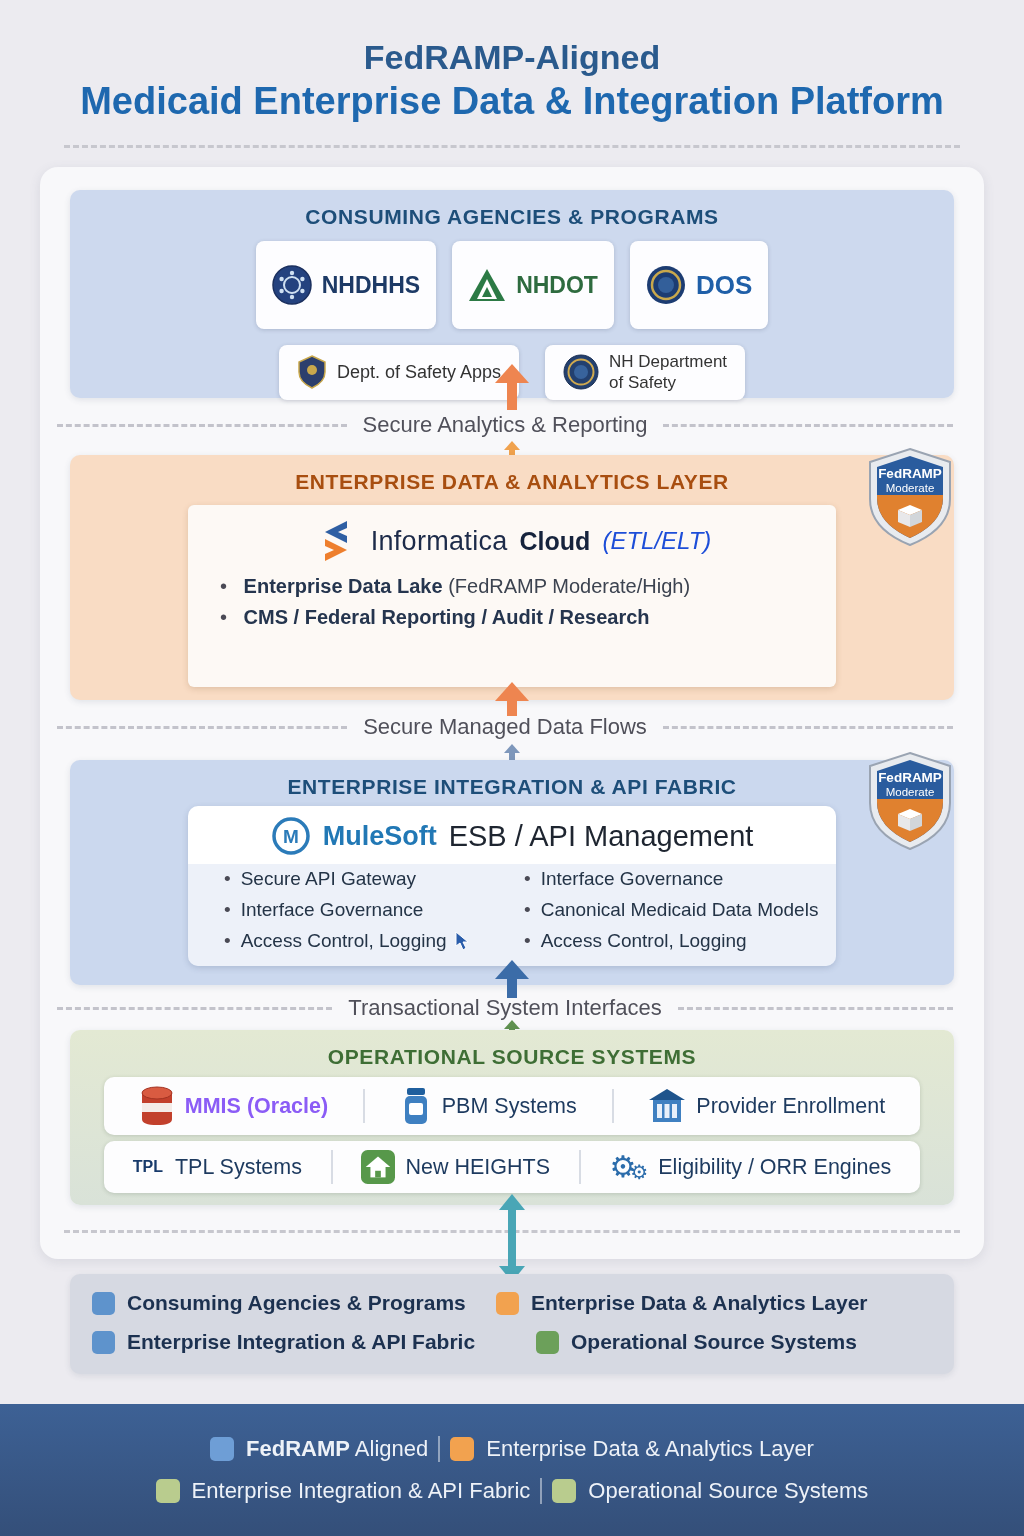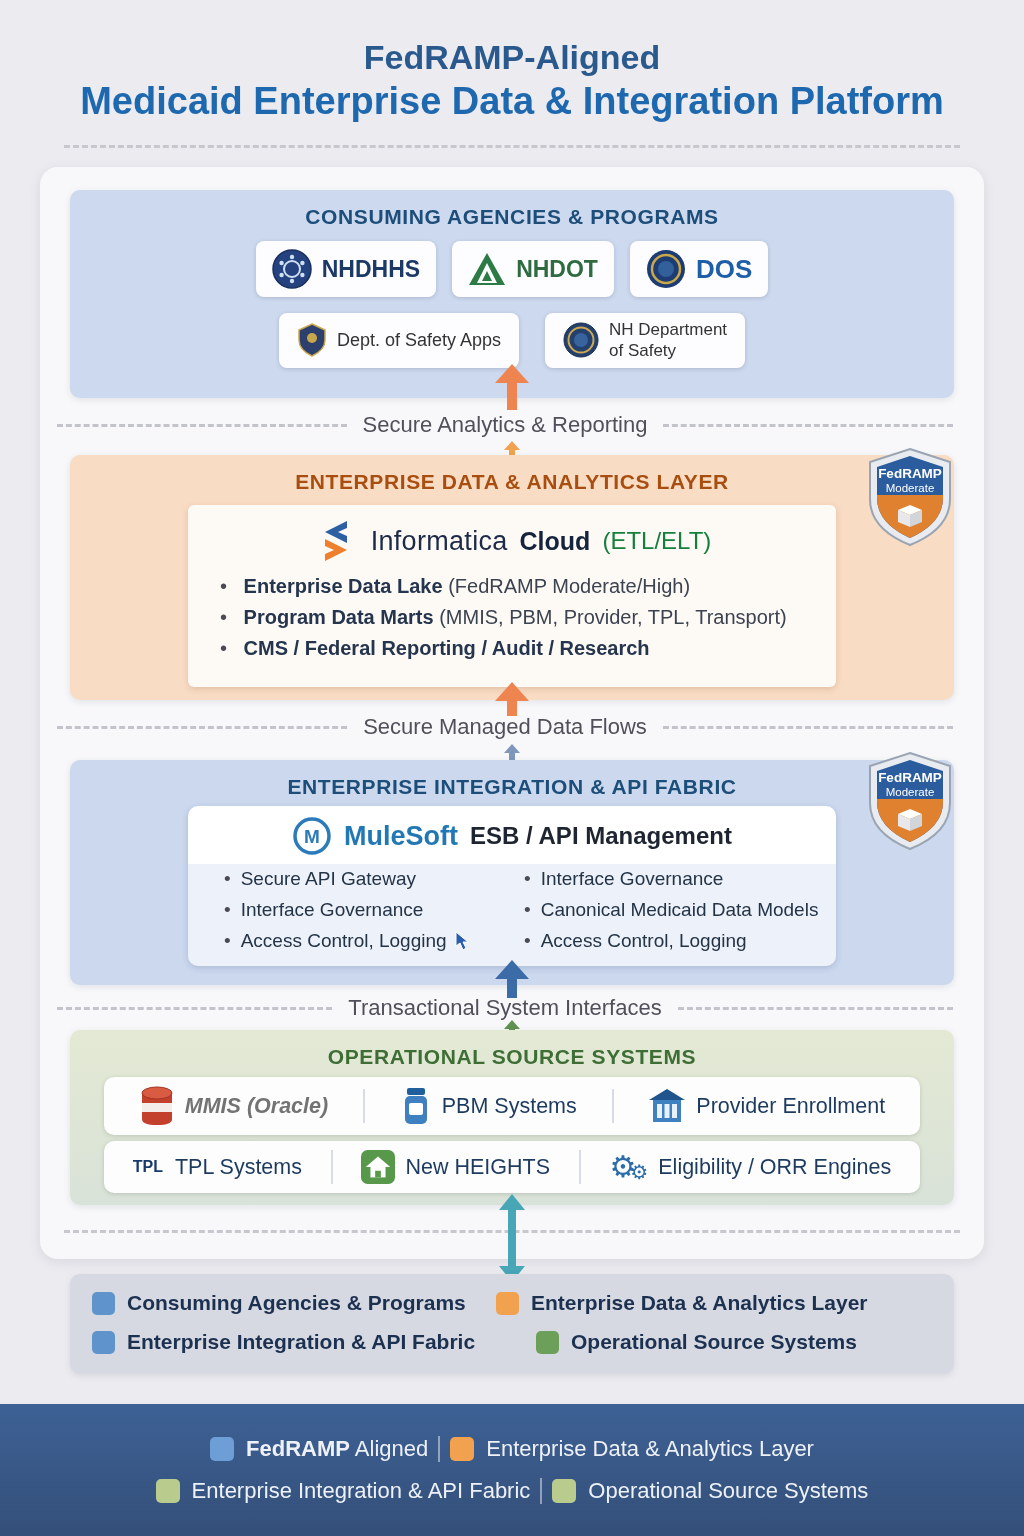--- a/index.html
+++ b/index.html
@@ -23,63 +23,63 @@
   .sec1 { top:190px; height:208px; background:#cdd9ee; }
   .sec2 { top:455px; height:245px; background:#f9dcc4; }
   .sec3 { top:760px; height:225px; background:#cbd8ee; }
   .sec4 { top:1030px; height:175px; background:linear-gradient(180deg,#e3e9d3,#d9e2d8); }
 
   .sec-h { text-align:center; padding-top:15px; font-size:21px; font-weight:700; letter-spacing:.6px; }
   .h-blue { color:#1d4e79; } .h-orange { color:#a84e10; } .h-green { color:#3e6e35; }
 
   .agency-row { display:flex; justify-content:center; align-items:stretch; gap:16px; margin-top:12px; }
   .chip { background:#fdfdff; border-radius:8px; display:flex; align-items:center; gap:10px;
-          padding:8px 16px; box-shadow:0 1px 4px rgba(40,50,80,.20); }
+          padding:24px 16px; box-shadow:0 1px 4px rgba(40,50,80,.20); }
   .ag-label { font-size:23px; font-weight:700; }
   .c-navy { color:#1d3a66; } .c-green { color:#2e6b3f; } .c-blue { color:#1f5fa8; font-size:26px; }
   .hhs-text { font-size:30px; font-weight:800; color:#1f4f8f; letter-spacing:1px; }
   .apps-row { display:flex; justify-content:center; gap:26px; margin-top:16px; }
   .chip.app { padding:6px 18px; font-size:18px; color:#333; }
   .two-line div { font-size:17px; line-height:1.25; color:#333; }
 
   .flow-row { position:absolute; left:57px; width:896px; display:flex; align-items:center; gap:16px; }
   .flow-label { font-size:22px; color:#50505a; white-space:nowrap; }
   .dashseg { flex:1; height:0; border-top:3px dashed #c3c3cb; }
 
   .prod-card { position:absolute; left:188px; top:505px; width:648px; height:182px;
                background:#fdf9f5; border-radius:6px; box-shadow:0 2px 6px rgba(120,80,40,.20); }
   .prod-row { display:flex; justify-content:center; align-items:center; gap:12px; padding-top:16px; }
   .inf-brand { font-size:27px; font-weight:500; color:#1d2b49; letter-spacing:.3px; }
   .inf-bold { font-size:25px; font-weight:700; color:#16233c; }
-  .inf-detail { font-size:24px; color:#15803d; }
+  .inf-detail { font-size:24px; color:#1d4ed8;font-style:italic; }
   .bullets { list-style:none; margin-top:14px; padding-left:32px; }
   .bullets li { font-size:20px; color:#333; margin-bottom:8px; }
   .bullets li::before { content:"•"; margin-right:11px; color:#4a4a55; }
   .b-main { font-weight:600; color:#25354e; }
   .b-detail { color:#3c4350; }
 
   .int-card { position:absolute; left:188px; top:806px; width:648px; height:160px; border-radius:10px;
               background:linear-gradient(180deg,#ffffff 0px,#ffffff 58px,#edf1f9 58px,#edf1f9 100%);
               box-shadow:0 2px 6px rgba(50,70,110,.20); }
   .mule-row { display:flex; justify-content:center; align-items:center; gap:12px; padding-top:10px; }
   .mule-brand { font-size:27px; font-weight:700; color:#2178b5; }
-  .mule-detail { font-size:24px; color:#1e2530;font-weight:bold; }
+  .mule-detail { font-size:29px; color:#1e2530; }
   .int-cols { display:flex; padding:12px 0 0 36px; }
   .int-col { width:300px; font-size:19px; color:#243447; }
   .int-col .b { margin-bottom:9px; display:flex; align-items:center; }
   .int-col .b::before { content:"•"; margin-right:10px; color:#4a4a55; }
   .int-col .b svg { margin-left:8px; }
 
   .src-bar { position:absolute; left:104px; width:816px; background:#fdfdfe; border-radius:10px;
              box-shadow:0 1px 4px rgba(40,60,40,.18); display:flex; align-items:center;
              justify-content:space-evenly; }
   .bar1 { top:1077px; height:58px; }
   .bar2 { top:1141px; height:52px; }
   .src-item { display:flex; align-items:center; gap:10px; font-size:21.5px; color:#1d3a5f; font-weight:500; }
-  .rust { color:#737373; font-weight:600;font-style:italic; }
+  .rust { color:#8b5cf6; font-weight:600; }
   .tpl { font-weight:800; color:#173a6b; font-size:16px; margin-right:2px; }
   .vdiv { width:2px; height:34px; background:#d8dce4; }
   .gear-wrap { color:#2b6cab; display:flex; align-items:flex-end; }
   .g1 { font-size:30px; line-height:1; } .g2 { font-size:20px; line-height:1; margin-left:-6px; }
 
   .legend { position:absolute; left:70px; top:1274px; width:884px; height:100px;
             background:#d6d9e2; border-radius:10px; padding:17px 0 0 22px;
             box-shadow:0 2px 6px rgba(60,70,100,.12); }
   .lg-row { display:flex; margin-bottom:15px; }
   .lg-item { display:flex; align-items:center; gap:12px; font-size:21px; color:#1c3150; font-weight:600; }
@@ -187,24 +187,20 @@
       <span class="inf-brand">Informatica</span>
       <span class="inf-bold">Cloud</span>
       <span class="inf-detail">(ETL/ELT)</span>
     </div>
     <ul class="bullets">
       <li>
         <span class="b-main">Enterprise Data Lake</span>
         <span class="b-detail">(FedRAMP Moderate/High)</span>
       </li>
       <li>
-        <span class="b-main">Program Data Marts</span>
-        <span class="b-detail">(MMIS, PBM, Provider, TPL, Transport)</span>
-      </li>
-      <li>
         <span class="b-main">CMS / Federal Reporting / Audit / Research</span>
         <span class="b-detail"></span>
       </li>
     </ul>
   </div>
   <svg class="abs" style="left:864px;top:447px" width="92" height="100" viewBox="0 0 92 100">
     <path d="M46 2 L86 15 V52 Q86 82 46 98 Q6 82 6 52 V15 Z" fill="#e8ebef" stroke="#9aa4b2" stroke-width="2"></path>
     <path d="M46 9 L79 20 V51 Q79 76 46 91 Q13 76 13 51 V20 Z" fill="#2a5c9e"></path>
     <path d="M13 48 H79 V51 Q79 76 46 91 Q13 76 13 51 Z" fill="#e0812f"></path>
     <text x="46" y="31" text-anchor="middle" font-size="13.5" font-weight="bold" fill="#ffffff" font-family="Liberation Sans, sans-serif">FedRAMP</text>

